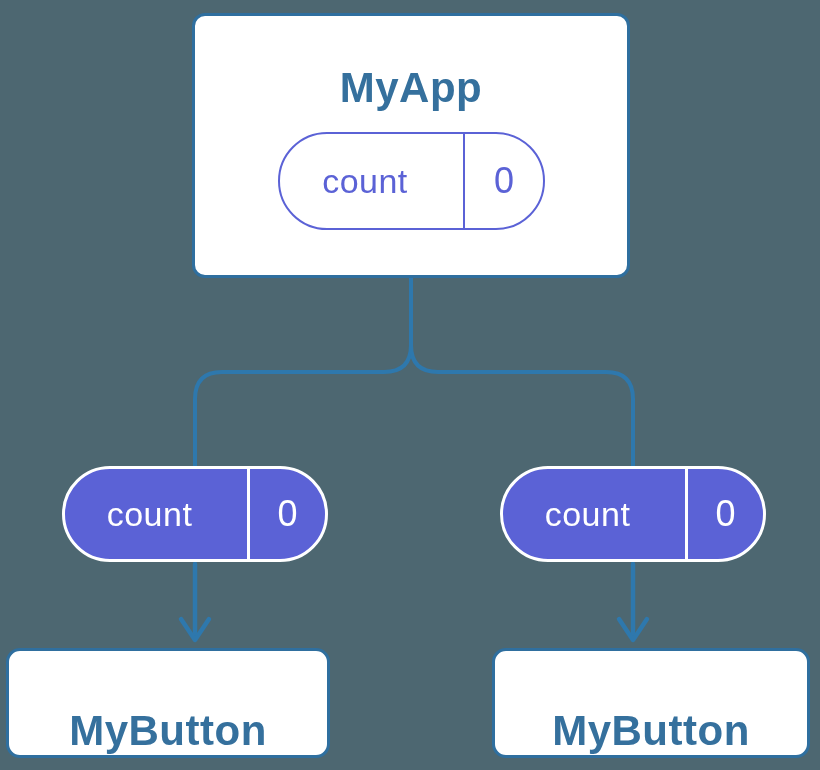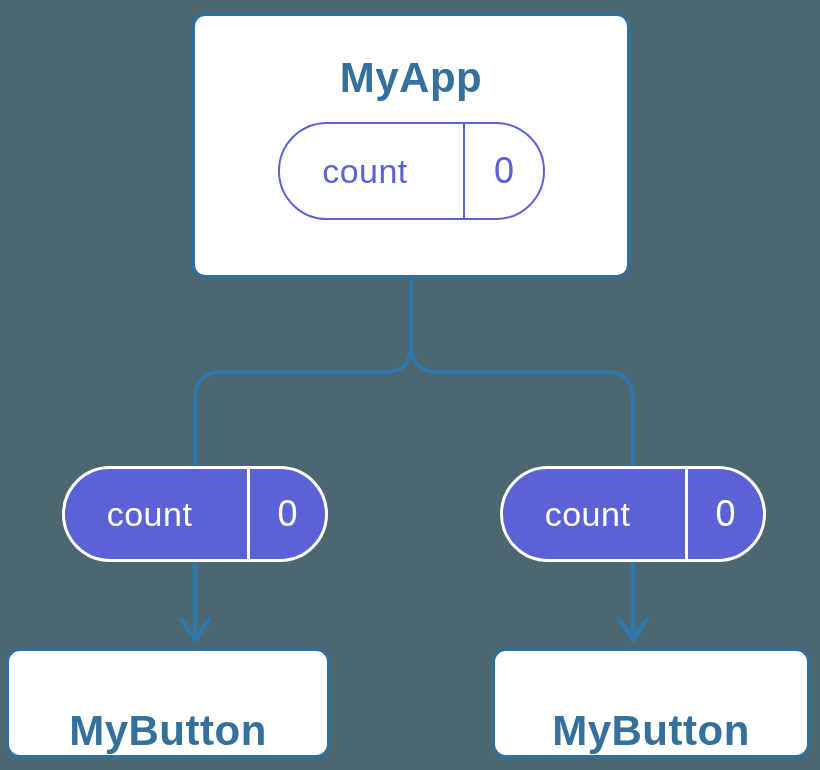--- a/index.html
+++ b/index.html
@@ -47,21 +47,21 @@
   .app-card{
     left:192px;top:13px;width:438px;height:265px;
   }
   .card-title{
     color:var(--heading);
     font-size:42px;
     font-weight:600;
     line-height:48px;
     letter-spacing:0.5px;
   }
-  .app-card .card-title{margin-top:38px;}
+  .app-card .card-title{margin-top:48px;}
   .pill{
     display:flex;
     align-items:stretch;
     box-sizing:border-box;
     border-radius:60px;
     overflow:hidden;
     font-size:34px;
     gap:13px;
   }
   .pill-outline{

